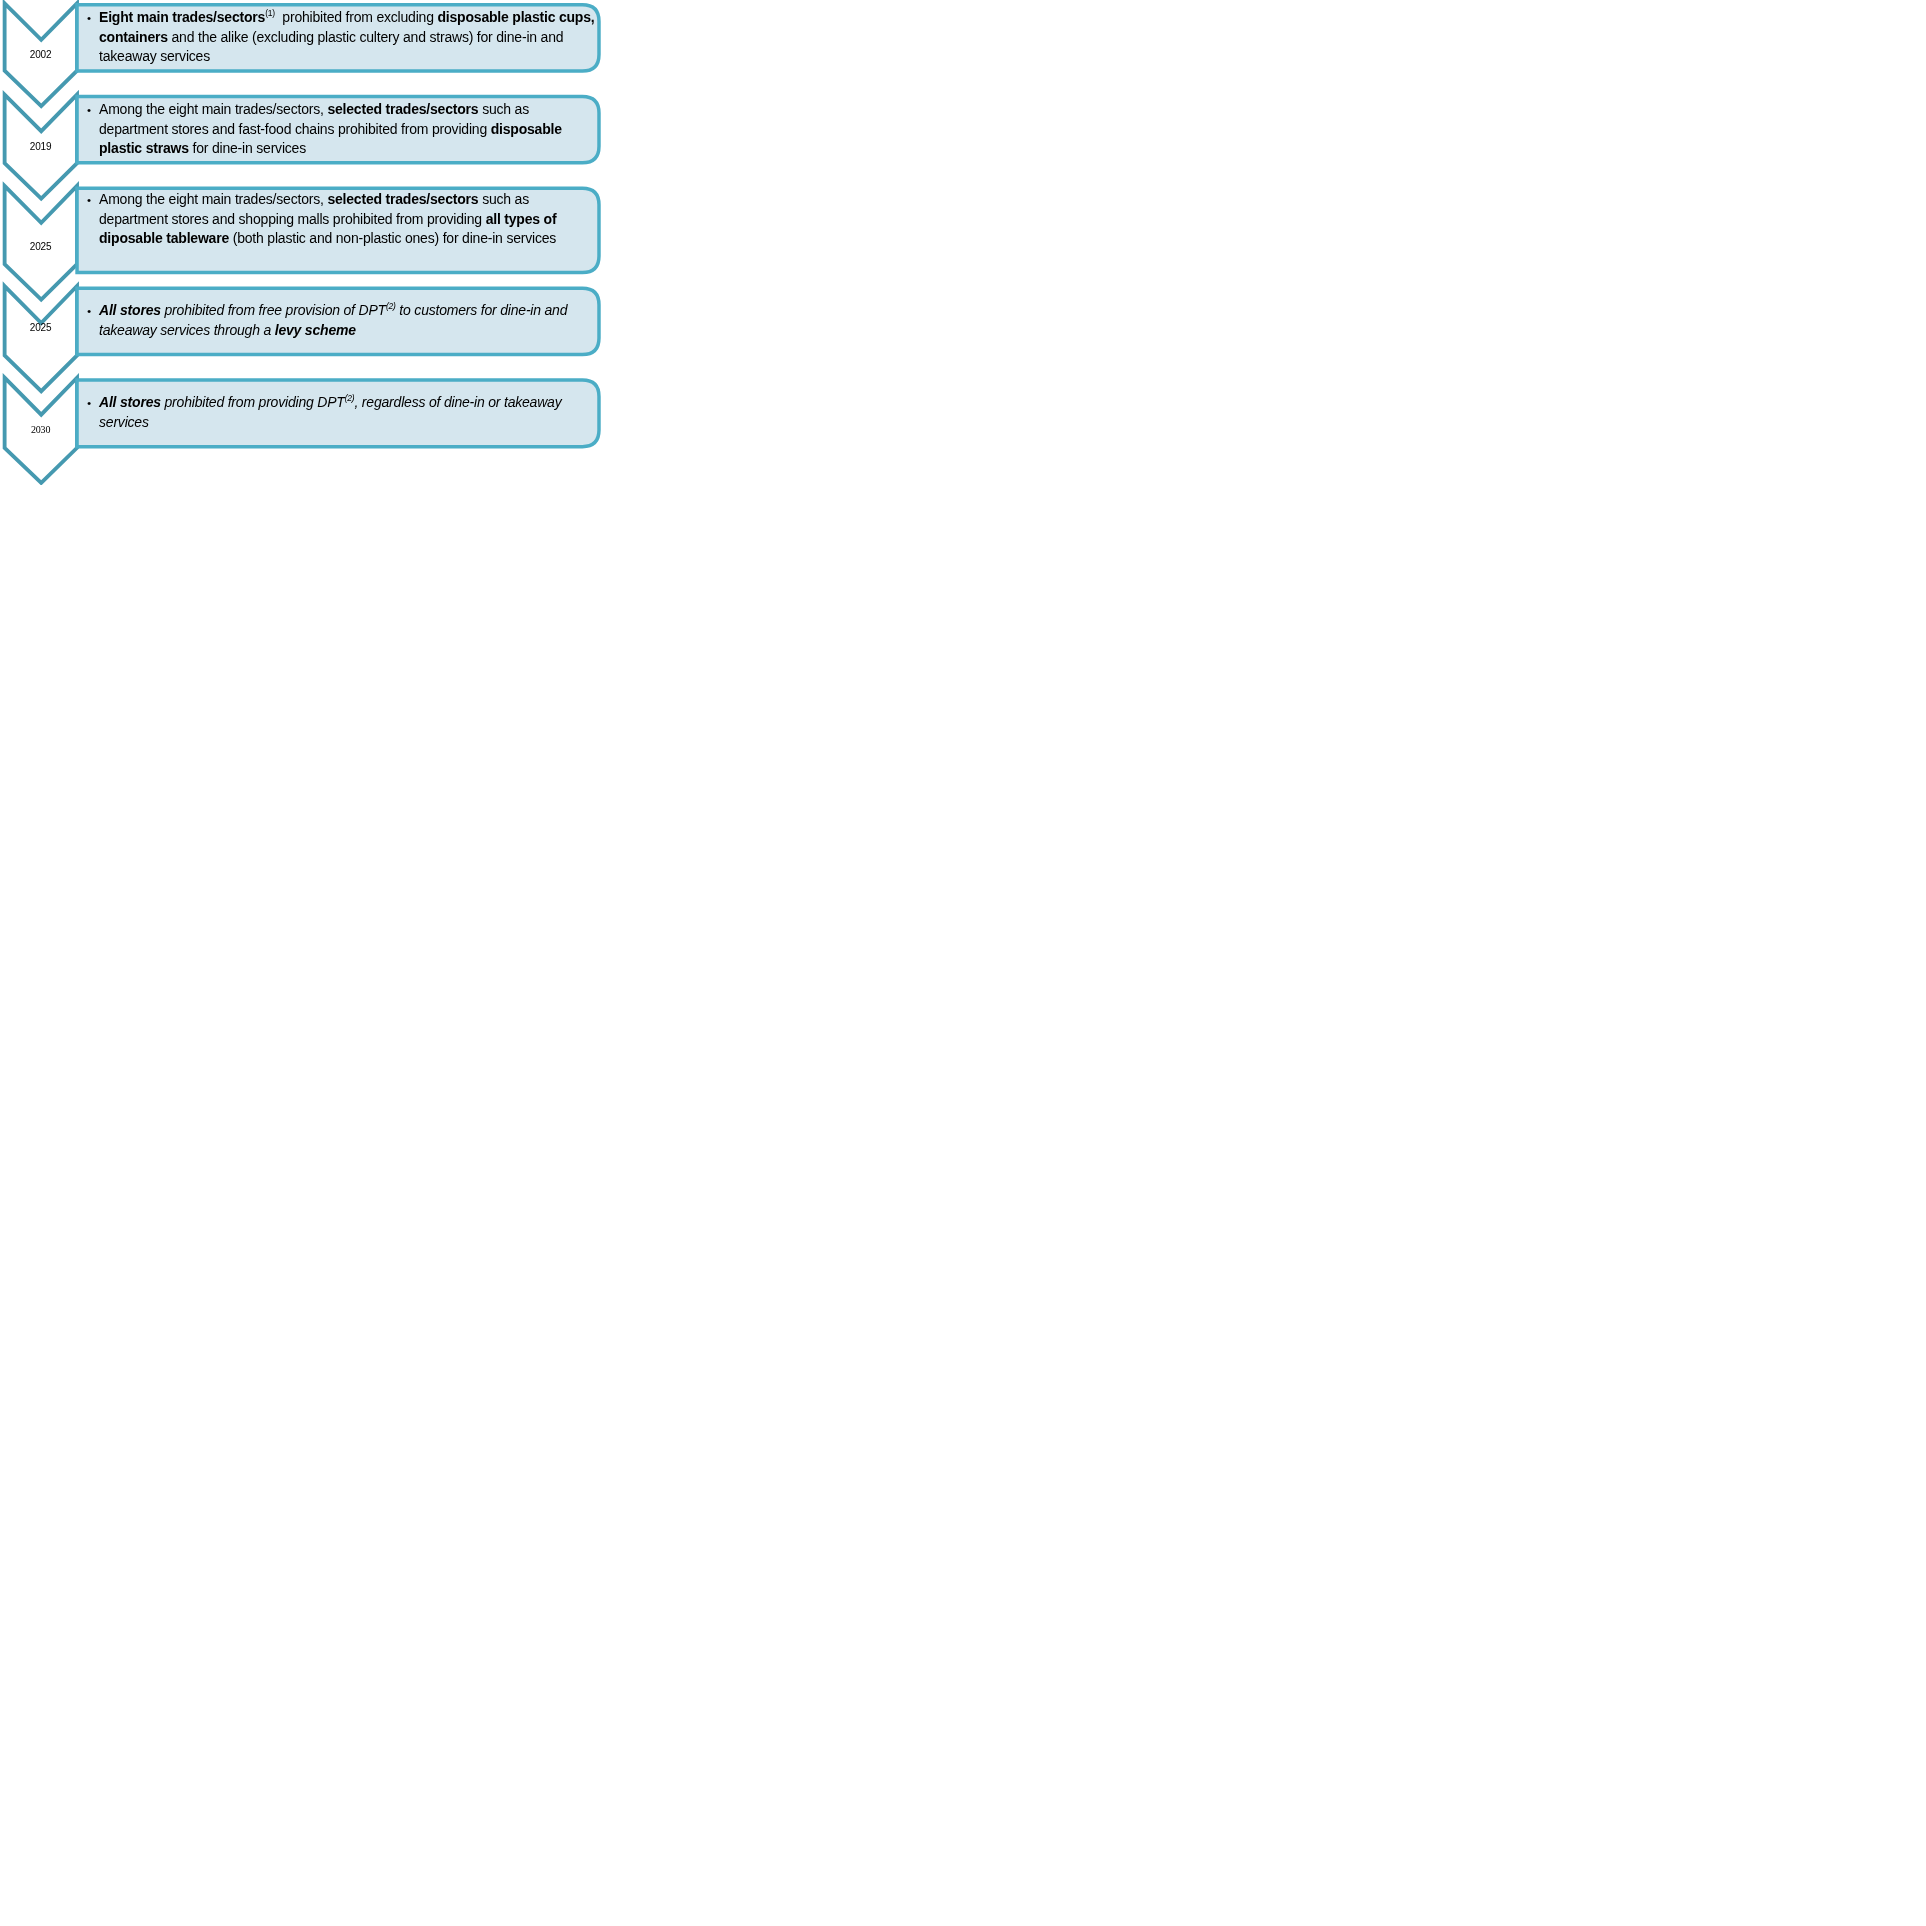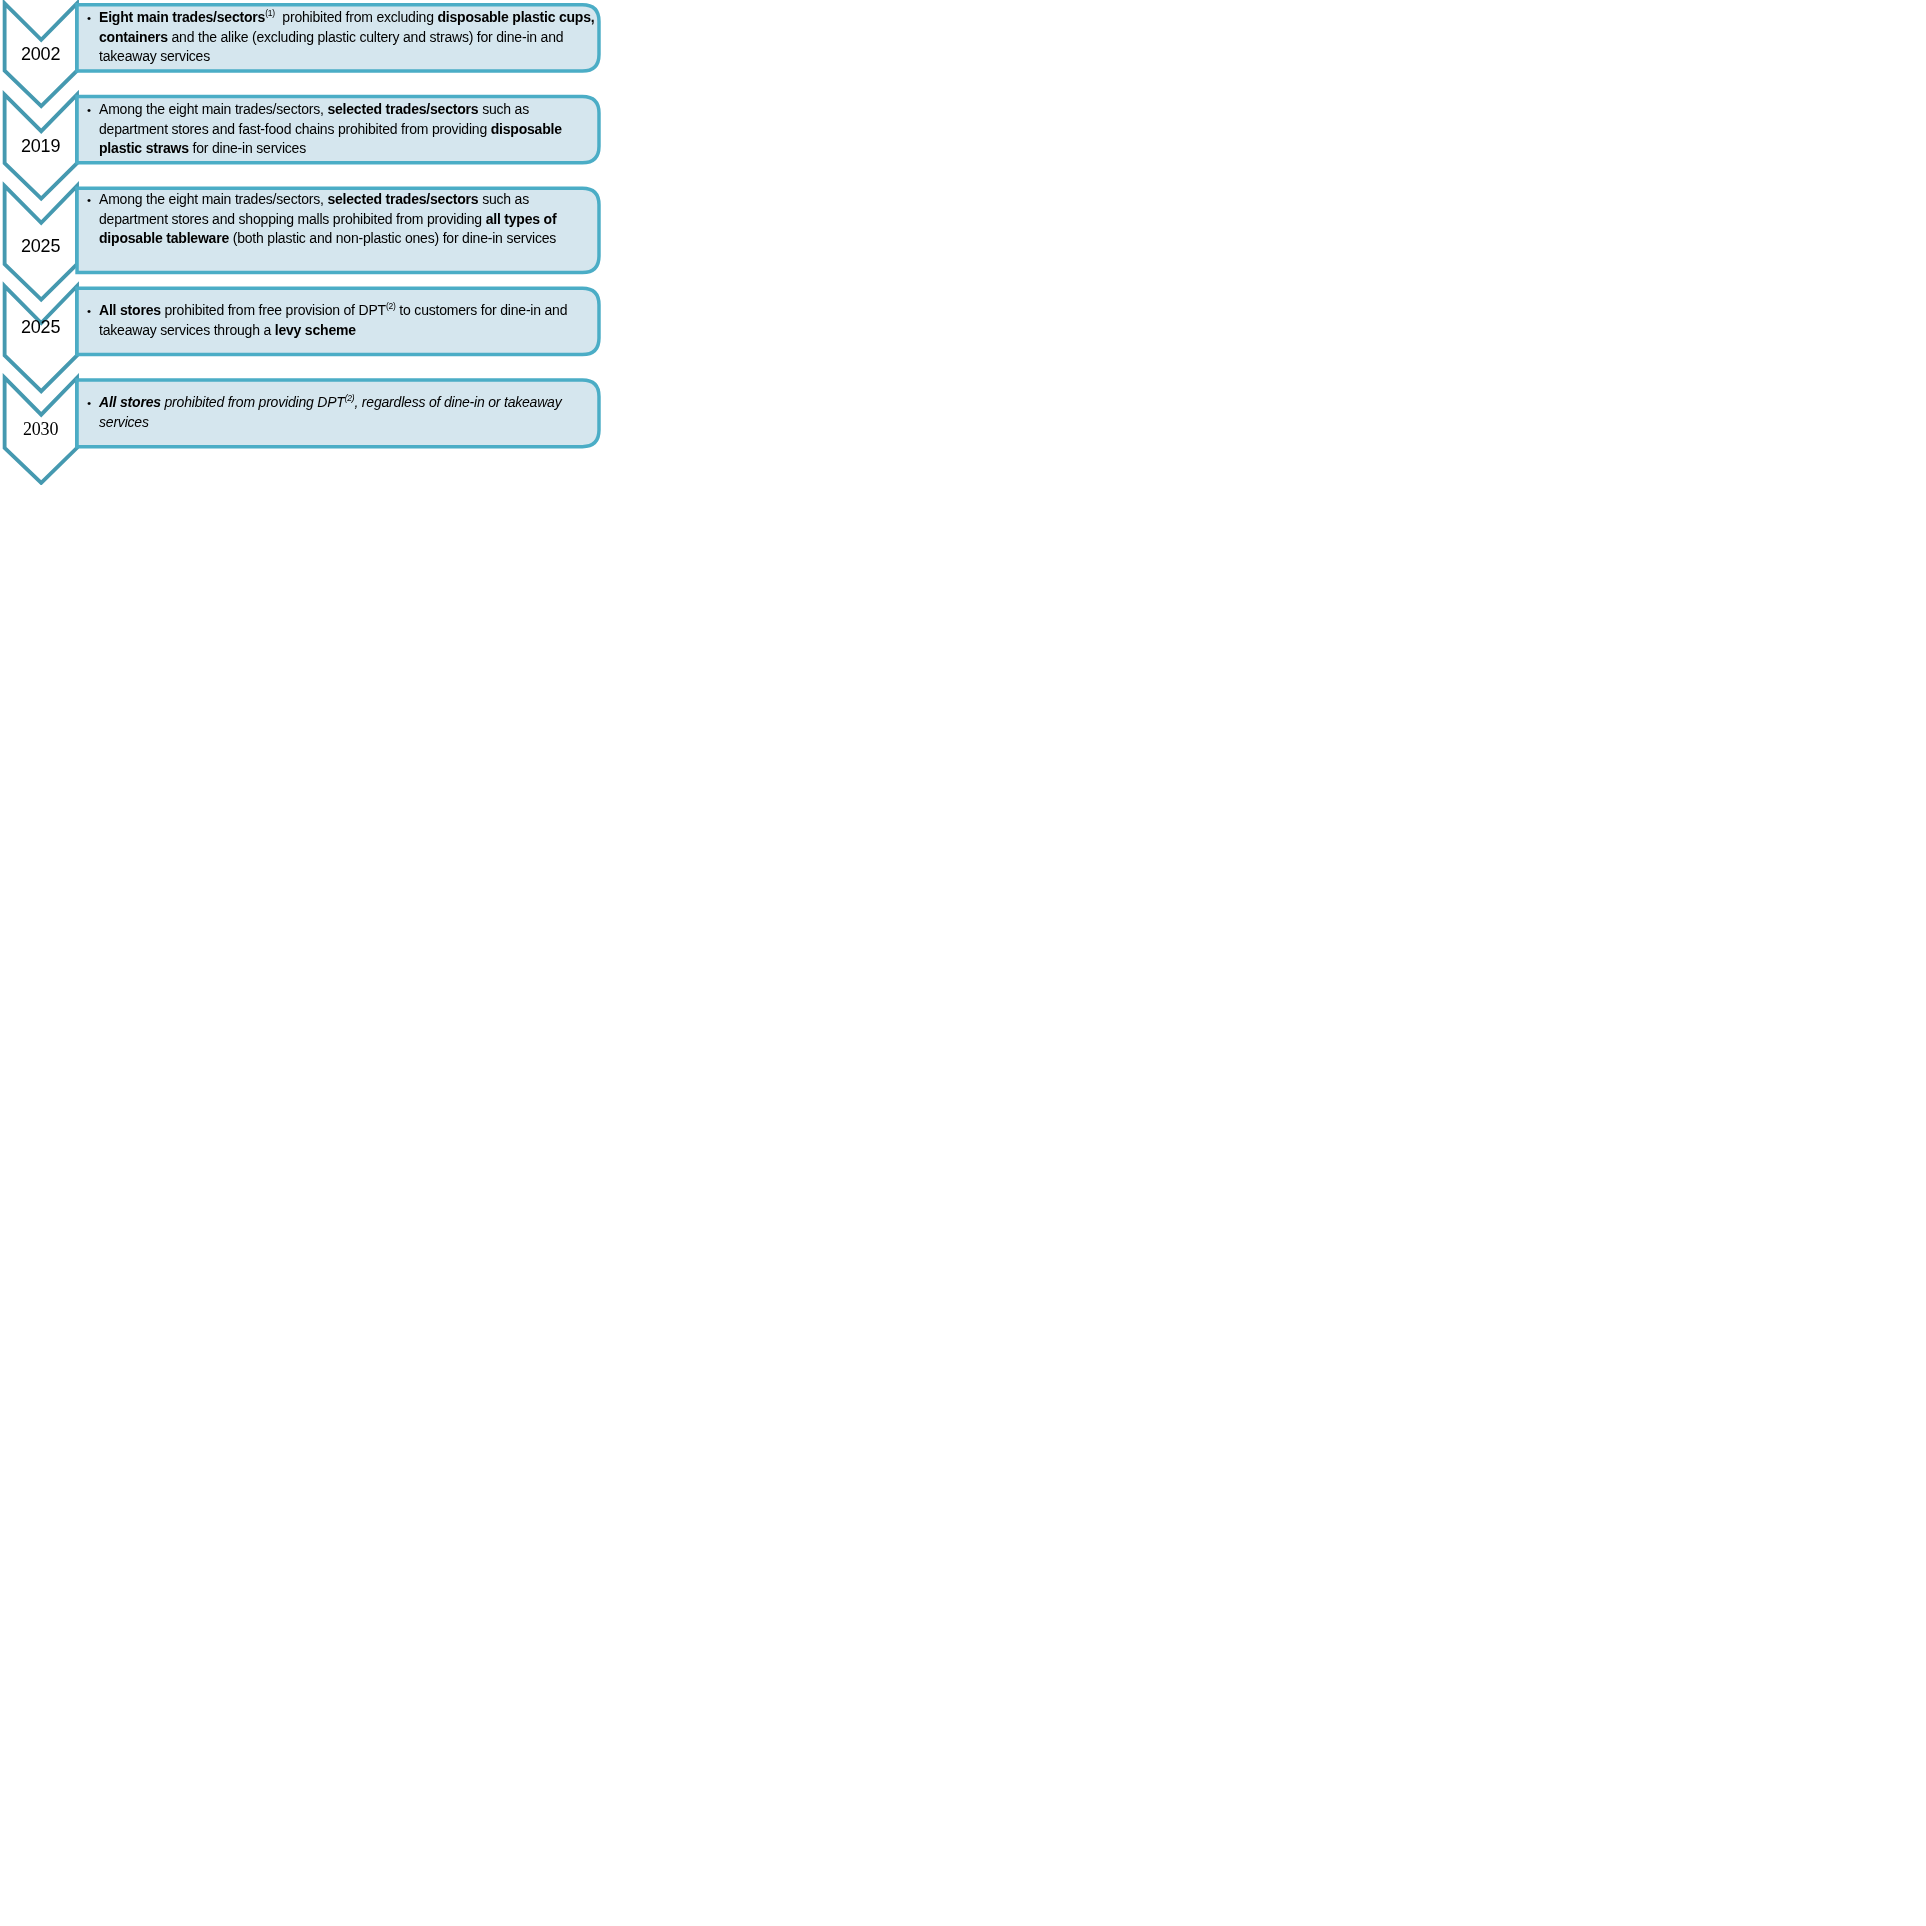--- a/index.html
+++ b/index.html
@@ -2,21 +2,21 @@
 <html style="font-size:6.2px"><head>
 <meta charset="utf-8">
 <style>
   html, body { margin: 0; padding: 0; background: #ffffff; }
   body { width: 604px; height: 485px; position: relative; overflow: hidden;
          font-family: "Liberation Sans", "DejaVu Sans", sans-serif; color: #000; }
   #diagram { position: absolute; left: 0; top: 0; width: 604px; height: 485px; }
   .chevron-shape { fill: #ffffff; stroke: #4599b0; stroke-width: 10; stroke-linejoin: miter; }
   .box-shape { fill: #d5e6ee; stroke: #4badc6; stroke-width: 9; }
   .year-label { position: absolute; width: 72px; left: 4.6px; text-align: center;
-                font-size: 18px; line-height: 15.4px; letter-spacing: -0.2px; }
+                font-size: 10px; line-height: 15.4px; letter-spacing: -0.2px; }
   .step-text { position: absolute; left: 87px; width: 508px; font-size: 14px;
                line-height: 19.6px; letter-spacing: -0.2px; }
   .step-text .line { display: block; padding-left: 12px; text-indent: -12px; }
   .bullet { display: inline-block; width: 12px; text-indent: 0; font-size: 11.6px; }
   .bold { font-weight: bold; }
   sup { font-size: 8.5px; line-height: 0; vertical-align: 6.2px; }
 </style>
 </head>
 <body>
 
@@ -49,20 +49,20 @@
 </div>
 
 <div class="step-text" style="top:100px;">
   <span class="line"><span class="bullet">•</span><span>Among the eight main trades/sectors, </span><span class="bold">selected trades/sectors</span><span> such as department stores and fast-food chains prohibited from providing </span><span class="bold">disposable plastic straws</span><span> for dine-in services</span></span>
 </div>
 
 <div class="step-text" style="top:190px;">
   <span class="line"><span class="bullet">•</span><span>Among the eight main trades/sectors, </span><span class="bold">selected trades/sectors</span><span> such as department stores and shopping malls prohibited from providing </span><span class="bold">all types of diposable tableware</span><span> (both plastic and non-plastic ones) for dine-in services</span></span>
 </div>
 
-<div class="step-text" style="top:301px;">
+<div class="step-text" style="top:301px;font-style:italic;">
   <span class="line"><span class="bullet">•</span><span class="bold">All stores</span><span> prohibited from free provision of DPT</span><sup>(2)</sup><span> to customers for dine-in and takeaway services through a </span><span class="bold">levy scheme</span></span>
 </div>
 
 <div class="step-text" style="top:393px;font-style:italic;">
   <span class="line"><span class="bullet">•</span><span class="bold">All stores</span><span> prohibited from providing DPT</span><sup>(2)</sup><span>, regardless of dine-in or takeaway services</span></span>
 </div>
 
 
 </body></html>

